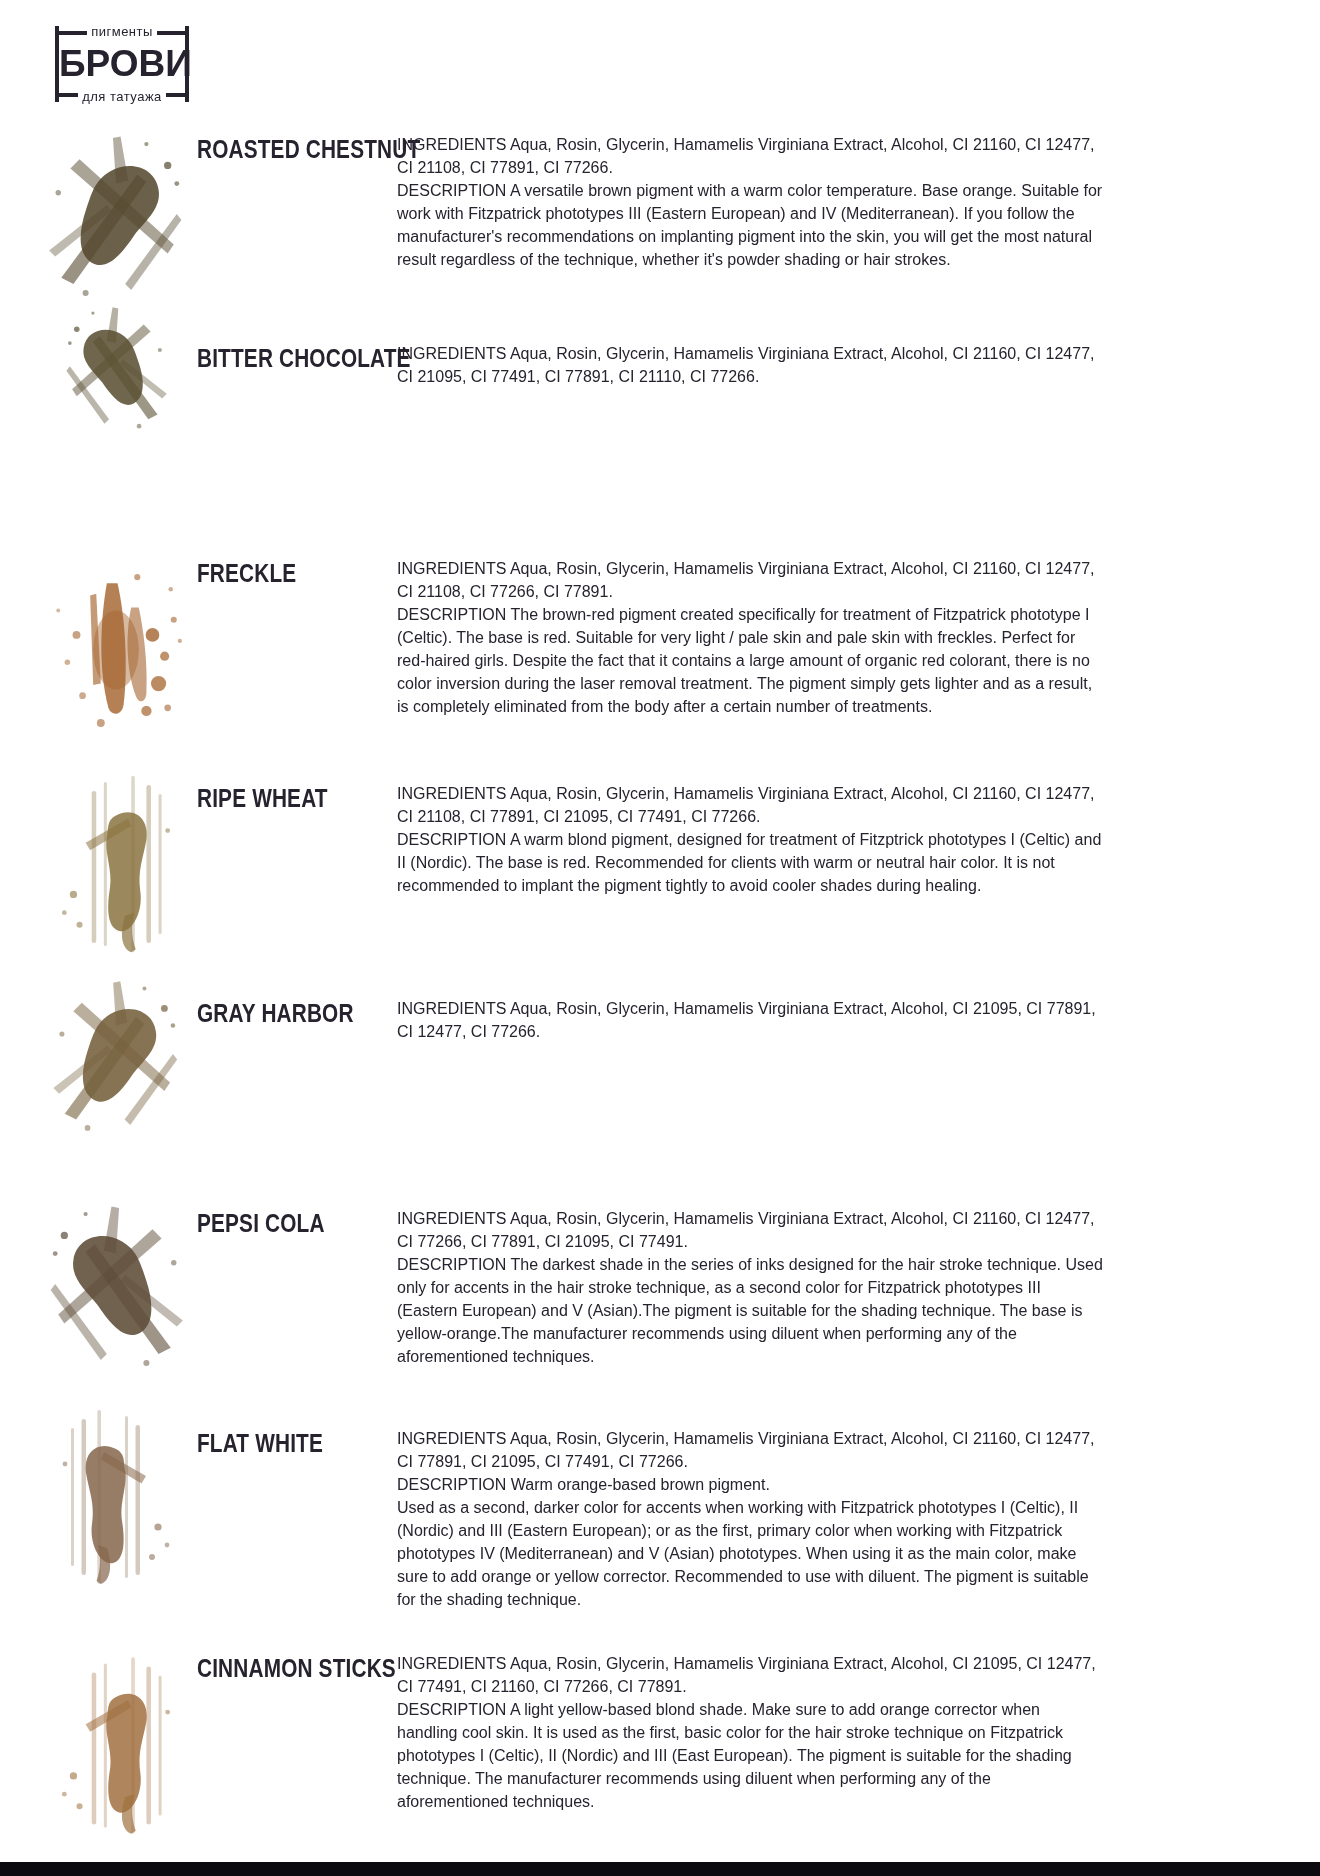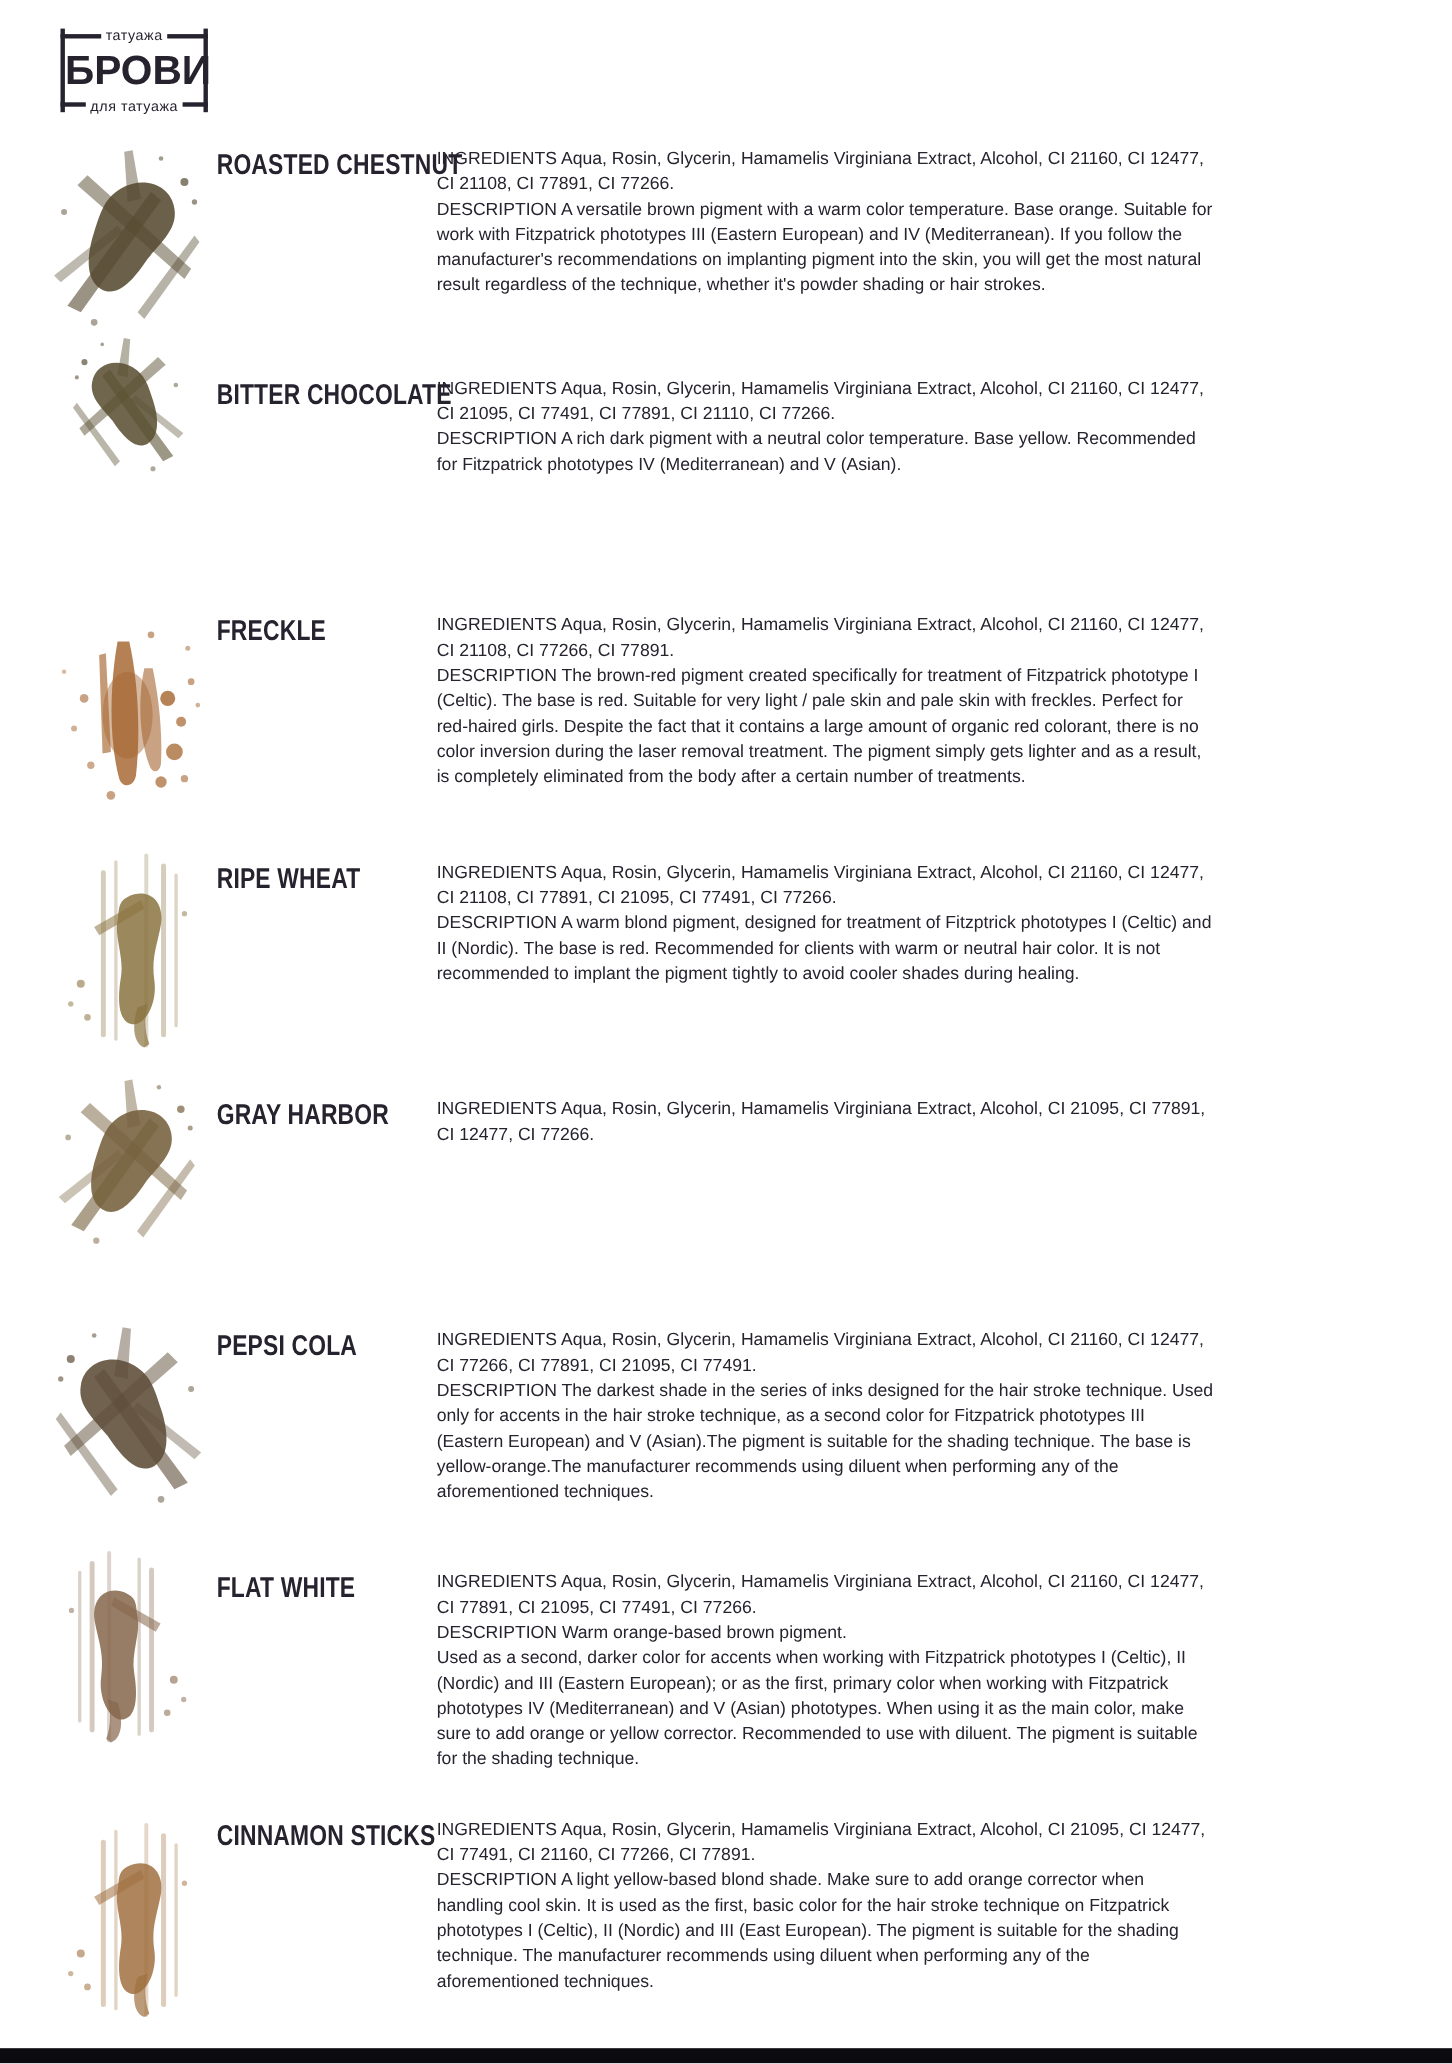--- a/index.html
+++ b/index.html
@@ -90,21 +90,21 @@
           <circle cx="16" cy="98" r="1.6" opacity=".5"></circle>
         <circle cx="26" cy="106" r="2" opacity=".55"></circle>
           <circle cx="84" cy="44" r="1.6" opacity=".5"></circle>
       </g>
     </defs>
   </svg>
 
   <div class="logo">
     <div class="logo-row top">
       <i class="seg"></i>
-      <span class="logo-small">татуажа</span>
+      <span class="logo-small">пигменты</span>
       <i class="seg"></i>
     </div>
     <div class="logo-main">БРОВИ</div>
     <div class="logo-row bottom">
       <i class="seg"></i>
       <span class="logo-small">для татуажа</span>
       <i class="seg"></i>
     </div>
   </div>
 
@@ -154,21 +154,20 @@
     <div class="text">
       <p><b class="lbl">INGREDIENTS</b> <span>Aqua, Rosin, Glycerin, Hamamelis Virginiana Extract, Alcohol, CI&nbsp;21160, CI&nbsp;12477, CI&nbsp;21108, CI&nbsp;77891, CI&nbsp;77266.</span></p>
       <p><b class="lbl">DESCRIPTION</b> <span class="multiline">A versatile brown pigment with a warm color temperature. Base orange. Suitable for work with Fitzpatrick phototypes III (Eastern European) and IV (Mediterranean). If you follow the manufacturer's recommendations on implanting pigment into the skin, you will get the most natural result regardless of the technique, whether it's powder shading or hair strokes.</span></p>
     </div>
   </section>
 
   <section class="entry" style="top:342px">
     <h2 class="name"><span class="cond">BITTER CHOCOLATE</span></h2>
     <div class="text">
       <p><b class="lbl">INGREDIENTS</b> <span>Aqua, Rosin, Glycerin, Hamamelis Virginiana Extract, Alcohol, CI&nbsp;21160, CI&nbsp;12477, CI&nbsp;21095, CI&nbsp;77491, CI&nbsp;77891, CI&nbsp;21110, CI&nbsp;77266.</span></p>
-      <p><b class="lbl">DESCRIPTION</b> <span class="multiline">A rich dark pigment with a neutral color temperature. Base yellow. Recommended for Fitzpatrick phototypes IV (Mediterranean) and V (Asian).</span></p>
     </div>
   </section>
 
   <section class="entry" style="top:557px">
     <h2 class="name"><span class="cond">FRECKLE</span></h2>
     <div class="text">
       <p><b class="lbl">INGREDIENTS</b> <span>Aqua, Rosin, Glycerin, Hamamelis Virginiana Extract, Alcohol, CI&nbsp;21160, CI&nbsp;12477, CI&nbsp;21108, CI&nbsp;77266, CI&nbsp;77891.</span></p>
       <p><b class="lbl">DESCRIPTION</b> <span class="multiline">The brown-red pigment created specifically for treatment of Fitzpatrick phototype I (Celtic). The base is red. Suitable for very light / pale skin and pale skin with freckles. Perfect for red-haired girls. Despite the fact that it contains a large amount of organic red colorant, there is no color inversion during the laser removal treatment. The pigment simply gets lighter and as a result, is completely eliminated from the body after a certain number of treatments.</span></p>
     </div>
   </section>

